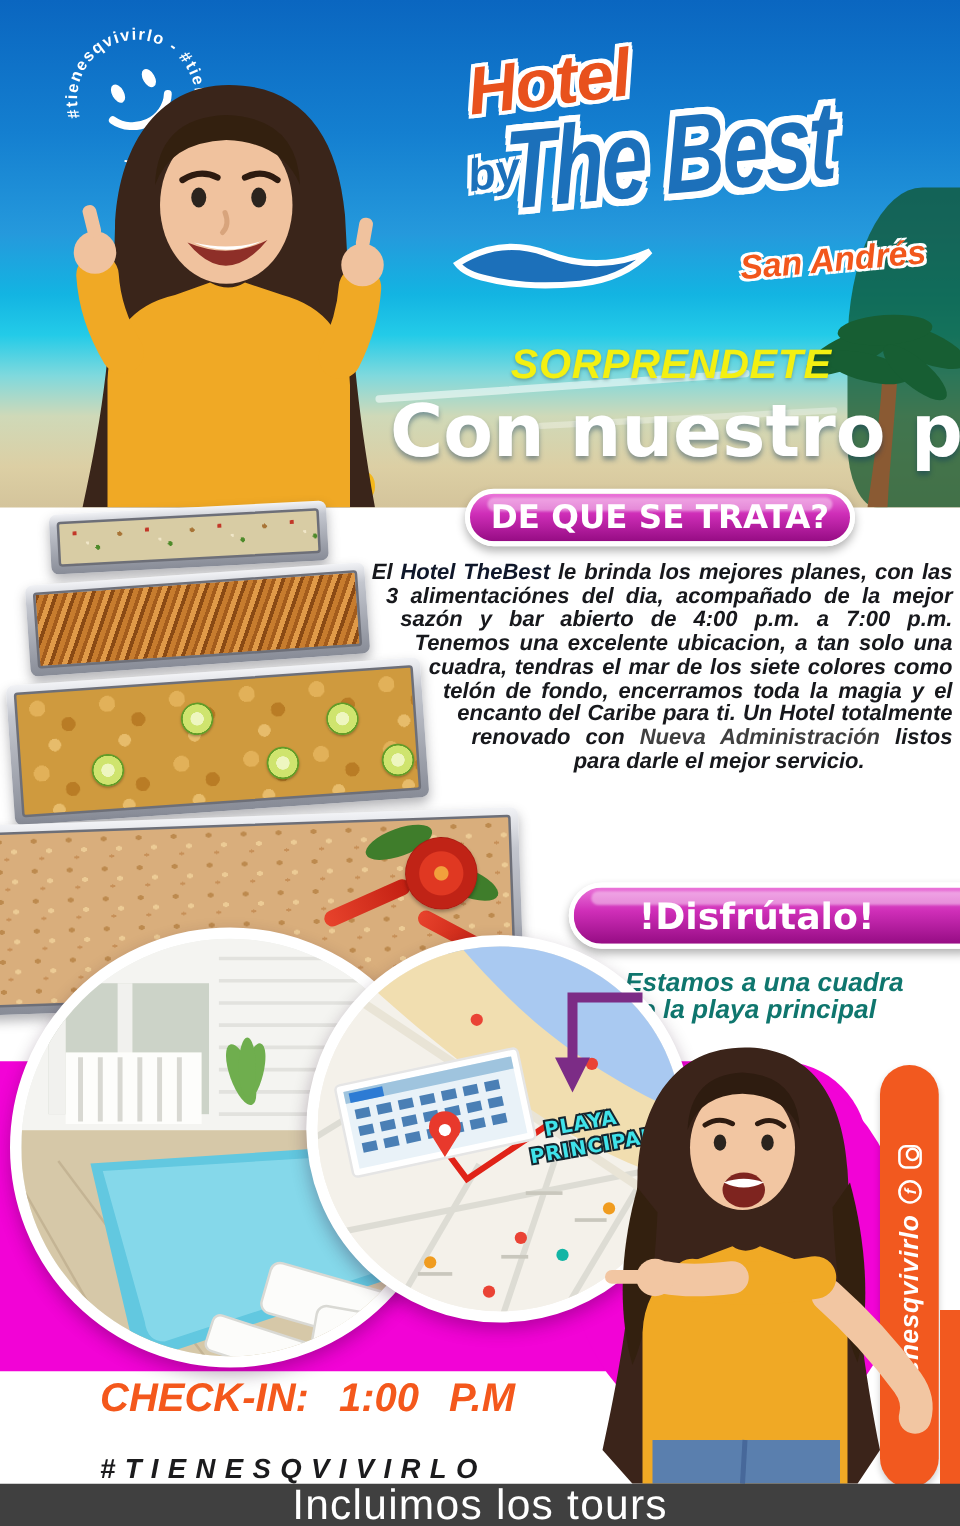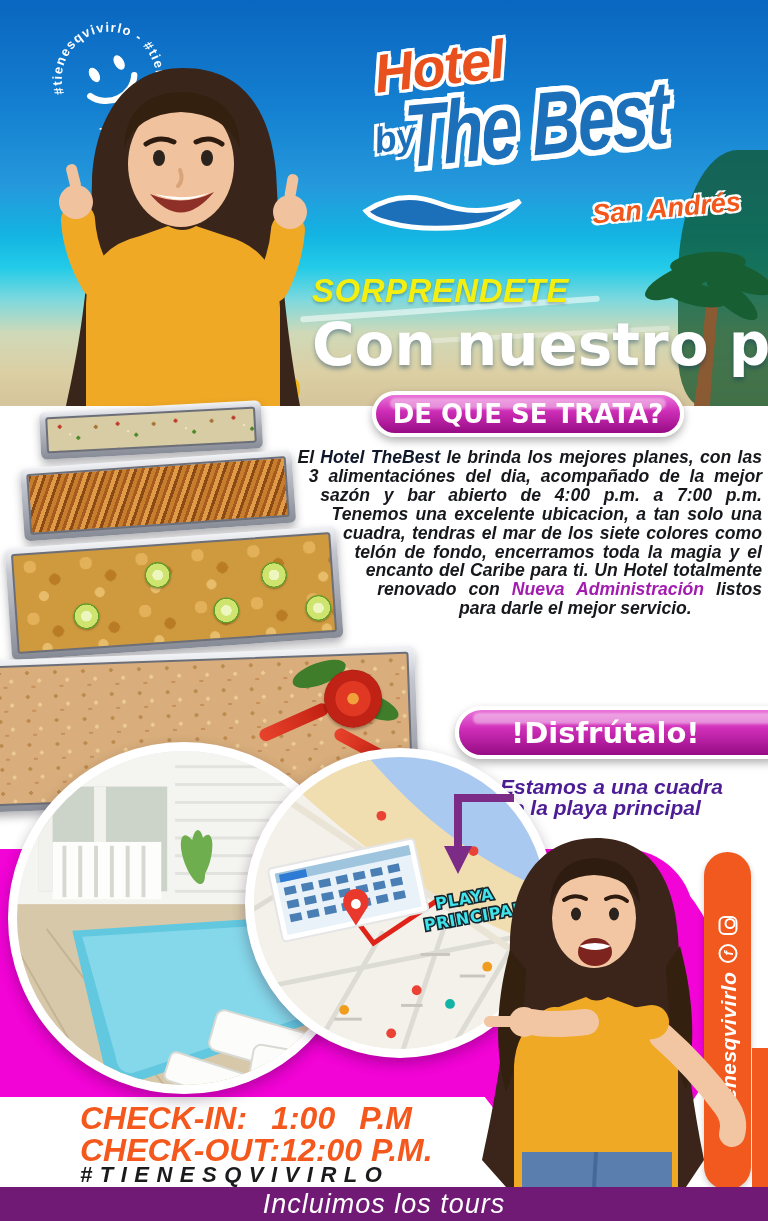--- a/index.html
+++ b/index.html
@@ -18,21 +18,21 @@
   .logo-hotel{position:absolute;left:14px;top:2px;font-size:54px;font-weight:800;font-style:italic;color:#e8511d;transform:rotate(-7deg);letter-spacing:-1px;
     text-shadow:-3px -3px 0 #fff,3px -3px 0 #fff,-3px 3px 0 #fff,3px 3px 0 #fff,-3px 0 0 #fff,3px 0 0 #fff,0 -3px 0 #fff,0 3px 0 #fff;}
   .logo-by{position:absolute;left:14px;top:84px;font-size:36px;font-weight:800;font-style:italic;color:#1c70ba;transform:rotate(-10deg);
     text-shadow:-3px -3px 0 #fff,3px -3px 0 #fff,-3px 3px 0 #fff,3px 3px 0 #fff;}
   .logo-brand{position:absolute;left:42px;top:52px;font-size:66px;font-weight:800;font-style:italic;color:#1c70ba;letter-spacing:-2px;transform:scaleY(1.35) rotate(-4deg);transform-origin:left top;white-space:nowrap;
     text-shadow:-4px -4px 0 #fff,4px -4px 0 #fff,-4px 4px 0 #fff,4px 4px 0 #fff,-4px 0 0 #fff,4px 0 0 #fff,0 -4px 0 #fff,0 4px 0 #fff;}
   .logo-wave{position:absolute;left:0;top:150px;width:190px;height:60px;}
   .logo-city{position:absolute;left:232px;top:160px;font-size:27px;font-weight:800;font-style:italic;color:#f2571c;transform:rotate(-5deg);white-space:nowrap;
     text-shadow:-2px -2px 0 #fff,2px -2px 0 #fff,-2px 2px 0 #fff,2px 2px 0 #fff;}
 
-  .hero-copy{position:absolute;left:312px;top:272px;width:450px;text-align:left;}
+  .hero-copy{position:absolute;left:312px;top:272px;width:450px;text-align:center;}
   .kicker{font-size:33px;font-weight:900;font-style:italic;color:#f3f011;letter-spacing:.5px;text-shadow:0 2px 3px rgba(0,0,0,.25);}
   .headline{font-family:"DejaVu Sans",sans-serif;font-size:58px;font-weight:800;color:#fff;margin-top:1px;text-shadow:0 3px 4px rgba(4,48,92,.4);white-space:nowrap;}
 
   
   .pill{position:absolute;display:flex;align-items:center;justify-content:center;border:4px solid #fff;border-radius:28px;
     background:linear-gradient(180deg,#ea74d9 0%,#cf2eb8 42%,#960c84 100%);
     box-shadow:0 4px 8px rgba(0,0,0,.3);color:#fff;font-family:"DejaVu Sans",sans-serif;font-weight:800;text-align:right;}
   .pill::before{content:"";position:absolute;left:14px;right:14px;top:3px;height:11px;border-radius:8px;background:rgba(255,255,255,.4);filter:blur(1px);}
   .pill-dequetrata{left:372px;top:391px;width:312px;height:46px;font-size:26px;}
   .pill-disfrutalo{left:455px;top:706px;width:340px;height:53px;font-size:29px;justify-content:flex-start;padding-left:52px;}
@@ -64,24 +64,24 @@
     background-size:28px 24px;}
   .rose{position:absolute;right:26px;top:14px;width:58px;height:58px;border-radius:50%;
     background:radial-gradient(circle,#f2a03c 0 13%,#e03822 15% 42%,#c02316 44% 68%,#a81a10 70% 100%);box-shadow:0 2px 3px rgba(0,0,0,.3);}
   .rose-leaf{position:absolute;width:56px;height:22px;border-radius:50%;background:#3f7d2b;}
   .chili{position:absolute;width:74px;height:13px;border-radius:8px;background:linear-gradient(90deg,#e8432c,#c21f12);}
 
   
   .about{position:absolute;left:286px;top:448px;width:476px;font-size:17.6px;line-height:18.9px;font-weight:bold;font-style:italic;color:#17181c;text-align:justify;text-align-last:center;}
   .about .shim{float:left;width:152px;height:252px;shape-outside:polygon(0 0,100% 100%,0 100%);}
   .about .brand{color:#0f172a;}
-  .about .hl{color:#a21caf;}
-
-  
-  .note{position:absolute;left:500px;top:776px;font-size:21px;line-height:21px;font-weight:800;font-style:italic;color:#4c1d95;}
+  .about .hl{color:#404040;}
+
+  
+  .note{position:absolute;left:500px;top:776px;font-size:21px;line-height:21px;font-weight:800;font-style:italic;color:#0f766e;}
 
   
   .magenta-block{position:absolute;left:0;top:849px;width:694px;height:248px;background:#f203d6;border-radius:0 70px 0 0;}
   .magenta-ellipse{position:absolute;left:455px;top:845px;width:270px;height:310px;border-radius:50%;background:#f203d6;}
   .photo-circle{position:absolute;border-radius:50%;border:9px solid #fff;overflow:hidden;box-shadow:0 6px 14px rgba(40,0,40,.3);}
   .pool-circle{left:8px;top:742px;width:352px;height:352px;background:#eef0ec;}
   .map-circle{left:245px;top:748px;width:310px;height:310px;background:#f4f1ea;}
   .arrow-overlay{position:absolute;left:440px;top:788px;width:84px;height:100px;}
 
   .vpill{position:absolute;left:704px;top:852px;width:47px;height:338px;border-radius:24px;background:#f2591f;box-shadow:0 3px 6px rgba(0,0,0,.2);}
@@ -90,21 +90,21 @@
   .fb-icon{display:flex;align-items:center;justify-content:center;width:19px;height:19px;border:2px solid #fff;border-radius:50%;font-size:13px;font-weight:bold;font-style:italic;}
   .ig-icon{position:relative;width:19px;height:19px;border:2px solid #fff;border-radius:6px;}
   .ig-icon::after{content:"";position:absolute;left:4px;top:4px;width:7px;height:7px;border:2px solid #fff;border-radius:50%;}
   .edge-strip{position:absolute;left:752px;top:1048px;width:16px;height:173px;background:#f2591f;}
 
   
   .checkrow{position:absolute;left:80px;width:332px;display:flex;justify-content:space-between;align-items:baseline;color:#f4581c;font-weight:800;font-style:italic;white-space:nowrap;}
   .row-in{top:1100px;font-size:32px;}
   .row-out{top:1132px;font-size:32px;}
   .foot-tag{position:absolute;left:80px;top:1162px;font-size:22px;font-weight:700;font-style:italic;letter-spacing:7.5px;color:#1b1b1d;white-space:nowrap;}
-  .bottom-bar{position:absolute;left:0;top:1187px;width:768px;height:34px;background:#701a75;display:flex;align-items:center;justify-content:center;color:#fff;font-style:italic;font-size:27px;letter-spacing:1px;}
+  .bottom-bar{position:absolute;left:0;top:1187px;width:768px;height:34px;background:#404040;display:flex;align-items:center;justify-content:center;color:#fff;font-size:34px;letter-spacing:1px;}
 </style>
 </head>
 <body>
 
 <div id="canvas">
 
   <div class="hero">
     <div class="palm-mass"></div>
     <svg style="position:absolute;left:586px;top:228px;width:182px;height:178px;" viewBox="0 0 182 178">
       <path d="M120,70 C118,110 112,150 108,178 L124,178 C126,140 130,105 132,72 Z" fill="#8a5a33"></path>
@@ -376,23 +376,19 @@
       <circle cx="88" cy="192" r="15"></circle>
       <rect x="48" y="186" width="34" height="11" rx="5.5"></rect>
     </g>
   </svg>
 
   <div class="checkrow row-in">
     <span>CHECK-IN:</span>
     <span>1:00</span>
     <span>P.M</span>
   </div>
-  <div class="checkrow row-out">
-    <span>CHECK-OUT:</span>
-    <span>12:00 P.M.</span>
-  </div>
   <div class="foot-tag">#TIENESQVIVIRLO</div>
 
   <div class="bottom-bar">
     <span>Incluimos los tours</span>
   </div>
 
 </div>
 
 </body></html>

